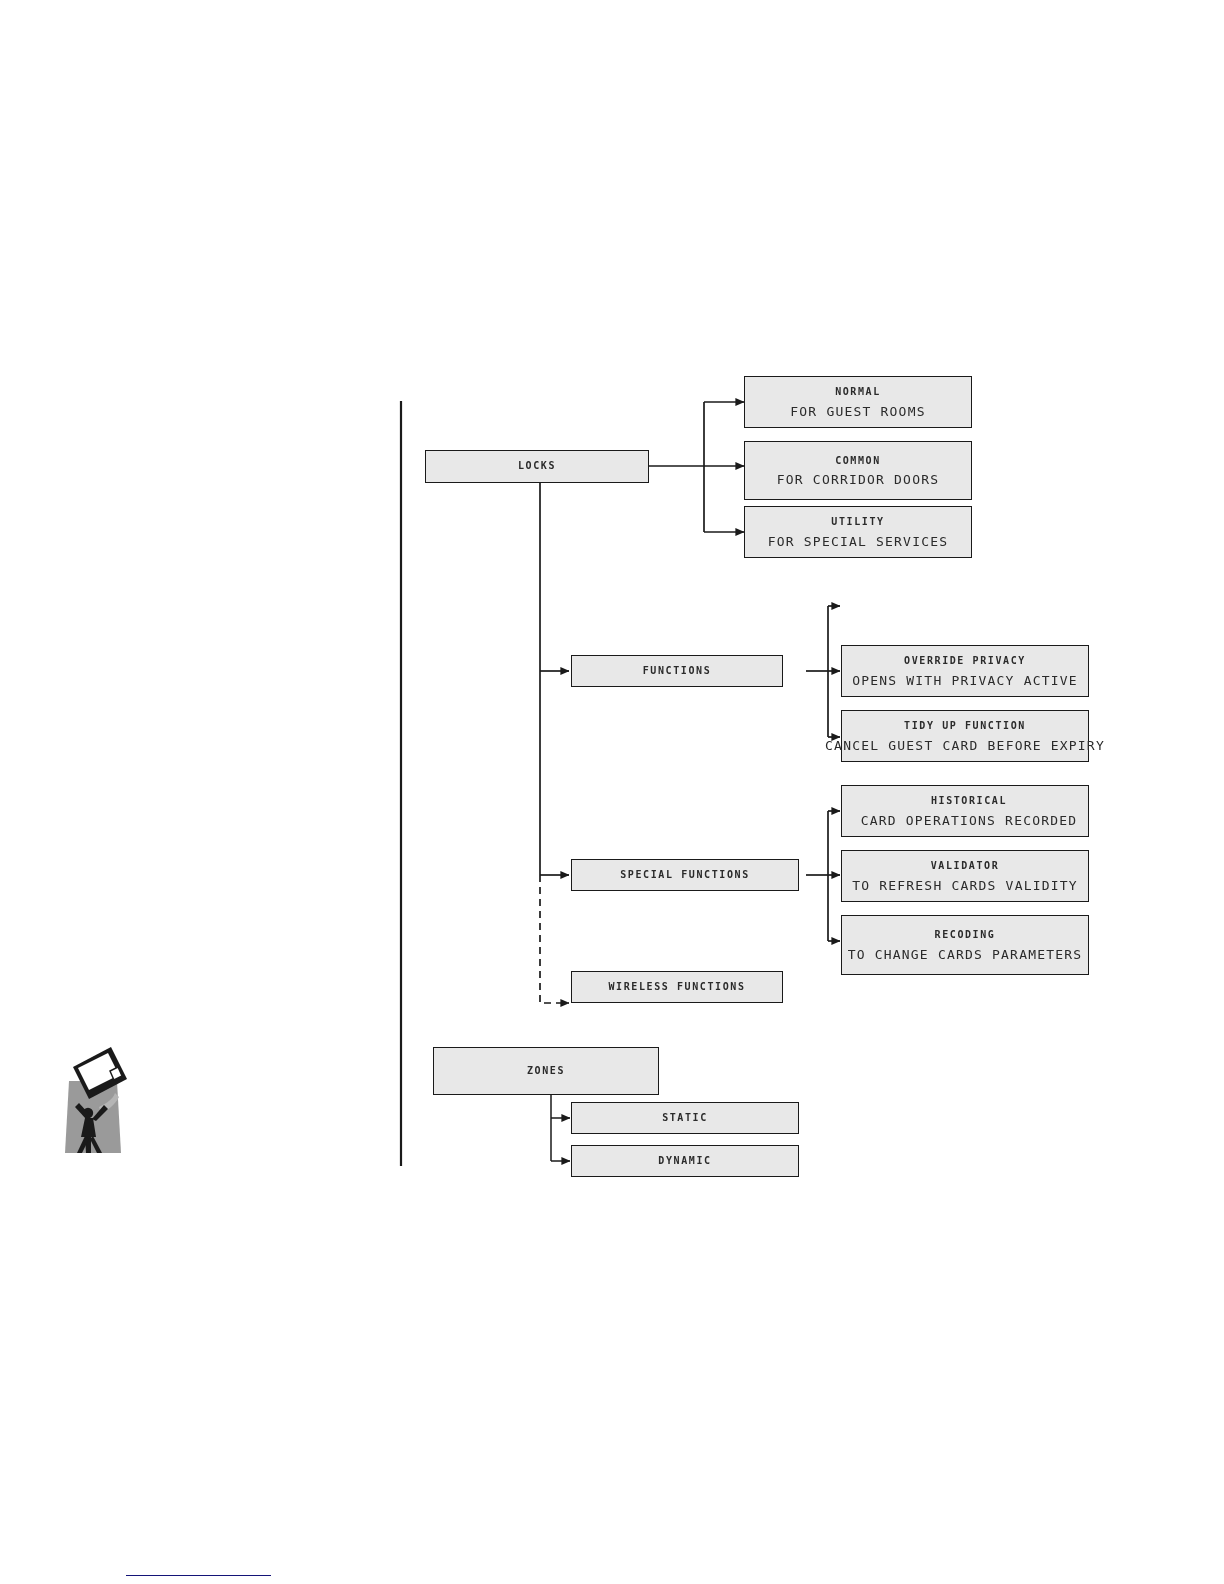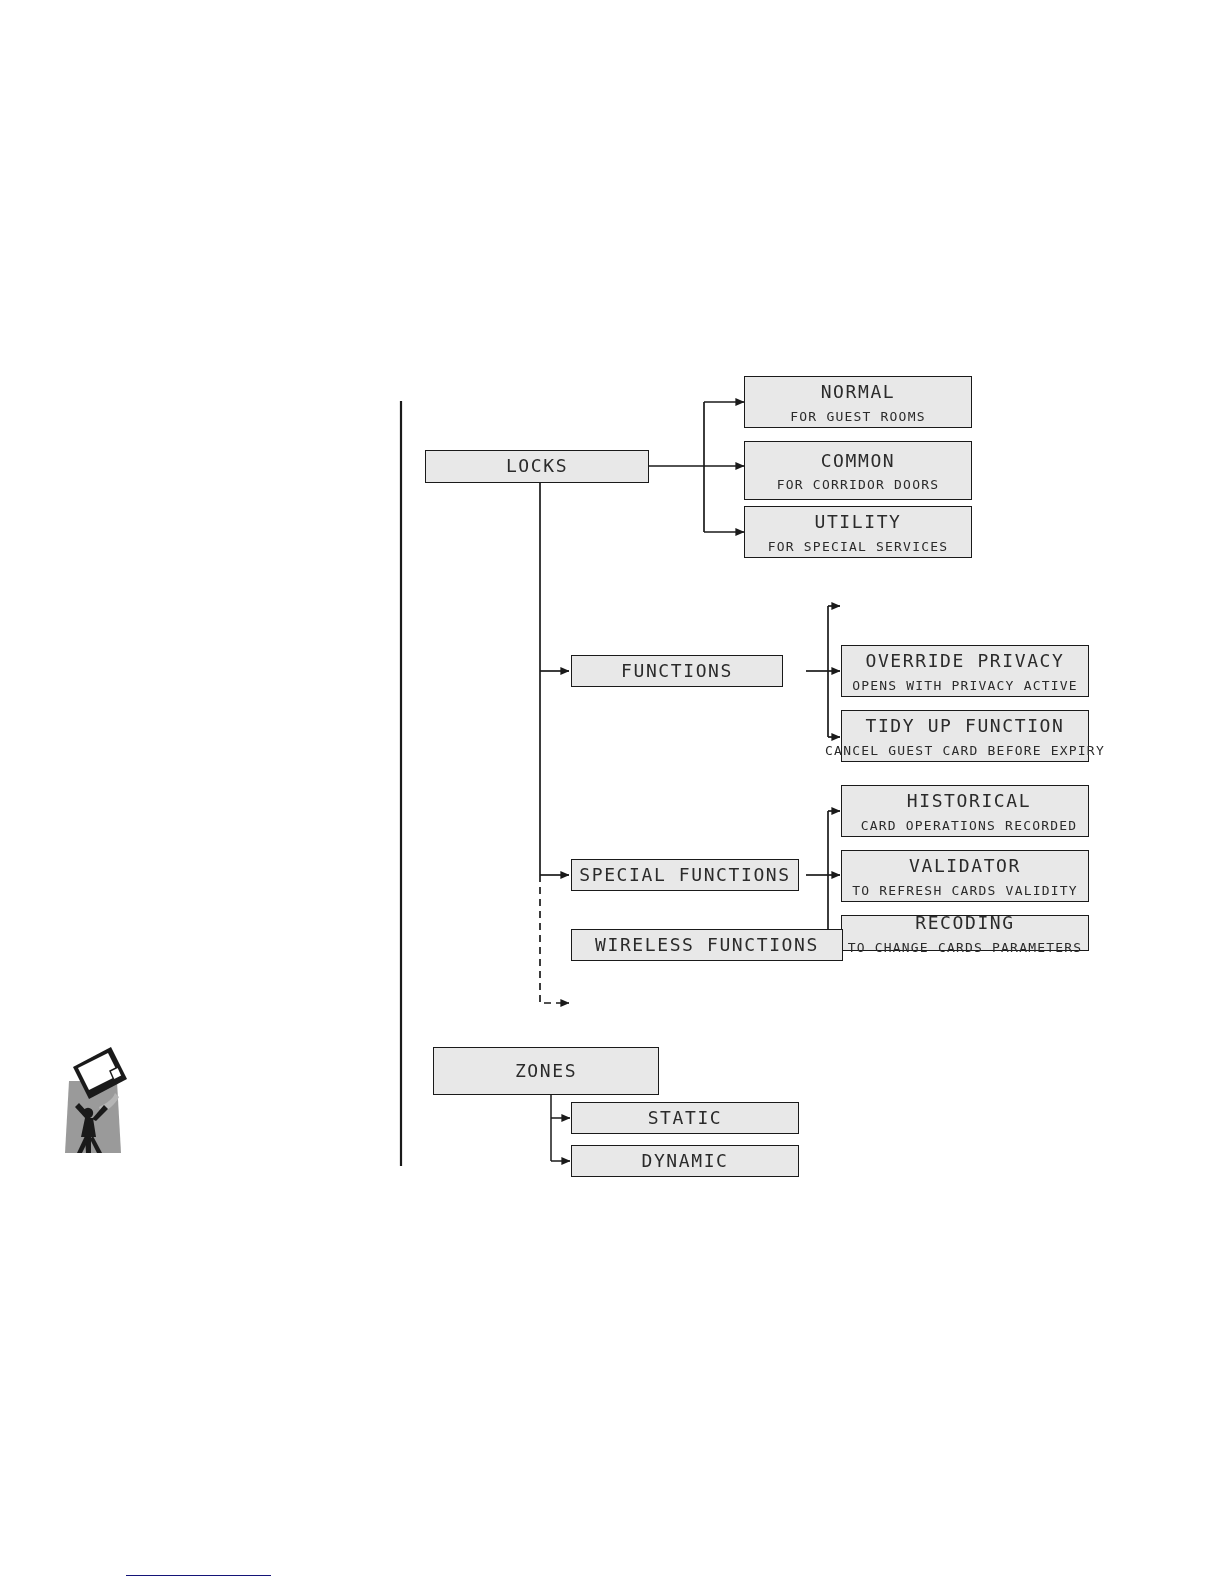--- a/index.html
+++ b/index.html
@@ -19,24 +19,25 @@
     box-sizing:border-box;
     background:#e8e8e8;
     border:1.6px solid #1a1a1a;
     display:flex;
     flex-direction:column;
     align-items:center;
     justify-content:center;
     color:#2b2b2b;
   }
   .node .title{
-    font-size:18px;
+    font-size:10px;
     letter-spacing:1.6px;
     line-height:1.25;
     white-space:nowrap;
+    font-weight:bold;
   }
   .node .sub{
     font-size:13px;
     letter-spacing:1.2px;
     line-height:1.25;
     margin-top:5px;
     white-space:nowrap;
   }
   .node.single .title{margin:0;}
   .node.tall{padding-top:2px;}
@@ -135,26 +136,26 @@
   <div class="node tall" style="left:841px;top:785px;width:248px;height:52px;padding-left:8px;">
     <span class="title">HISTORICAL</span>
     <span class="sub">CARD OPERATIONS RECORDED</span>
   </div>
 
   <div class="node tall" style="left:841px;top:850px;width:248px;height:52px;">
     <span class="title">VALIDATOR</span>
     <span class="sub">TO REFRESH CARDS VALIDITY</span>
   </div>
 
-  <div class="node tall" style="left:841px;top:915px;width:248px;height:36px;">
+  <div class="node tall" style="left:841px;top:915px;width:248px;height:60px;">
     <span class="title">RECODING</span>
     <span class="sub">TO CHANGE CARDS PARAMETERS</span>
   </div>
 
-  <div class="node single" style="left:571px;top:929px;width:272px;height:32px;">
+  <div class="node single" style="left:571px;top:971px;width:212px;height:32px;">
     <span class="title">WIRELESS FUNCTIONS</span>
   </div>
 
   <div class="node single" style="left:433px;top:1047px;width:226px;height:48px;text-align:center;">
     <span class="title">ZONES</span>
   </div>
 
   <div class="node single" style="left:571px;top:1102px;width:228px;height:32px;">
     <span class="title">STATIC</span>
   </div>

